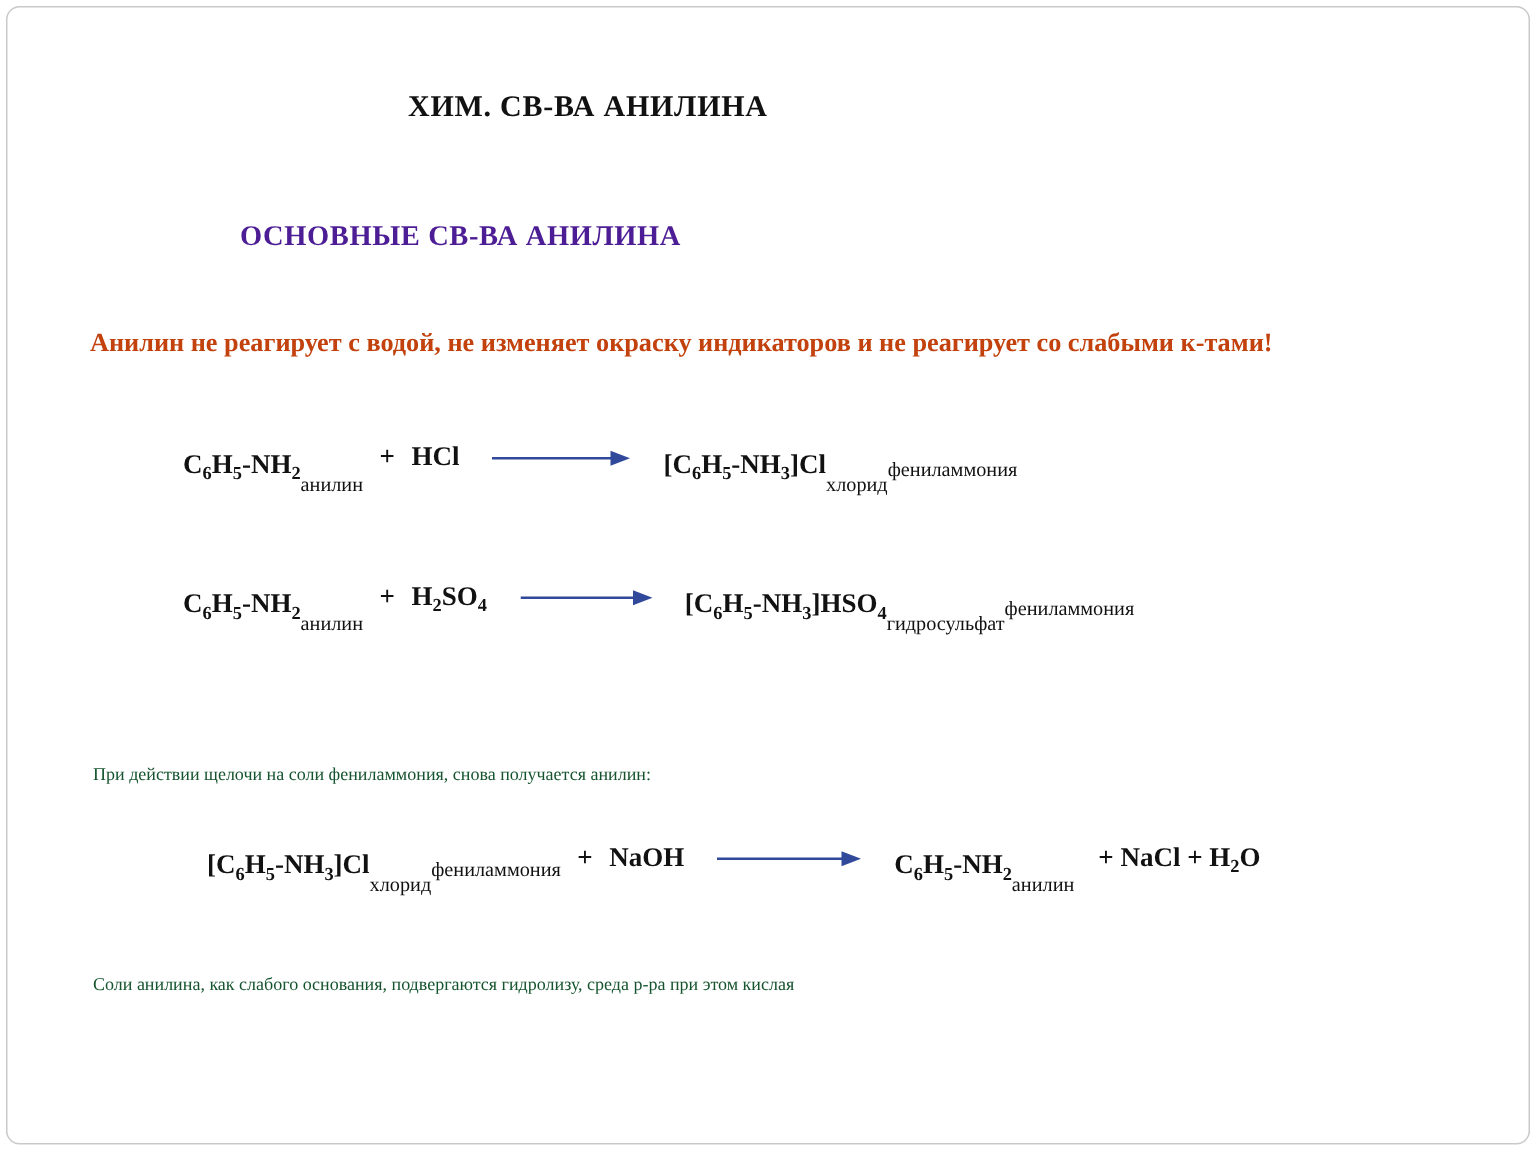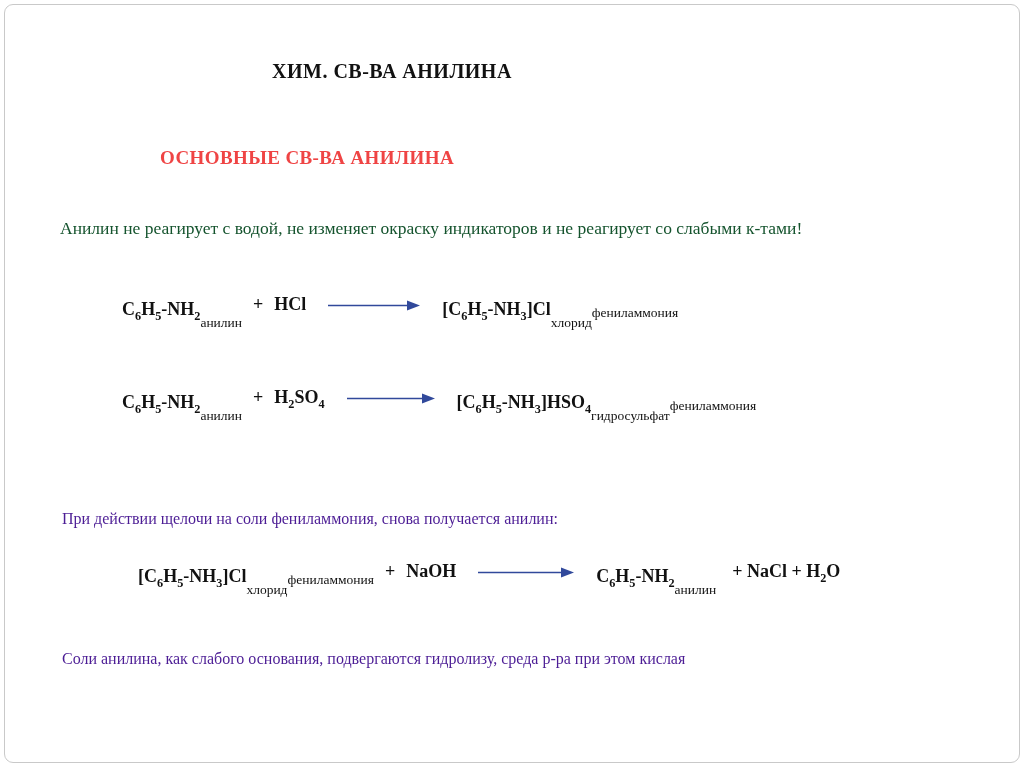--- a/index.html
+++ b/index.html
@@ -19,30 +19,30 @@
   }
   .title{
     position:absolute;left:272px;top:60px;
     font-size:20px;font-weight:bold;letter-spacing:.5px;
     color:#111;
     text-align:center;
   }
   .subtitle{
     position:absolute;left:160px;top:147px;
     font-size:19px;font-weight:bold;letter-spacing:.4px;
-    color:#ef4444;
+    color:#4c1d95;
   }
   .intro{
     position:absolute;left:60px;top:215px;width:952px;
-    font-size:17.5px;font-weight:normal;line-height:1.5;
-    color:#14532d;
+    font-size:17.5px;font-weight:bold;line-height:1.5;
+    color:#c2410c;
   }
   .plain-text{
     position:absolute;
-    font-size:16px;line-height:1.4;color:#4c1d95;
+    font-size:12px;line-height:1.4;color:#14532d;
   }
   .mid-text{left:62px;top:508px;width:900px;}
   .bottom-text{left:62px;top:648px;width:940px;}
   .eq-row{
     position:absolute;
     display:flex;align-items:flex-start;
     font-size:18px;font-weight:bold;color:#111;
     white-space:nowrap;
   }
   .eq1{left:122px;top:293px;}

